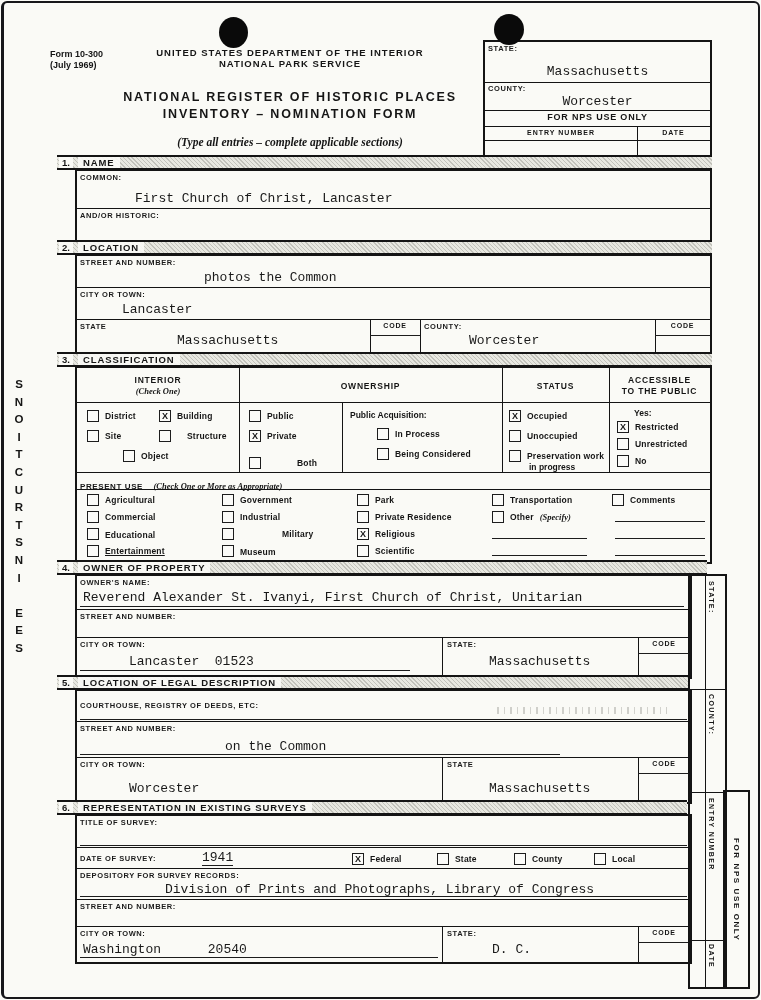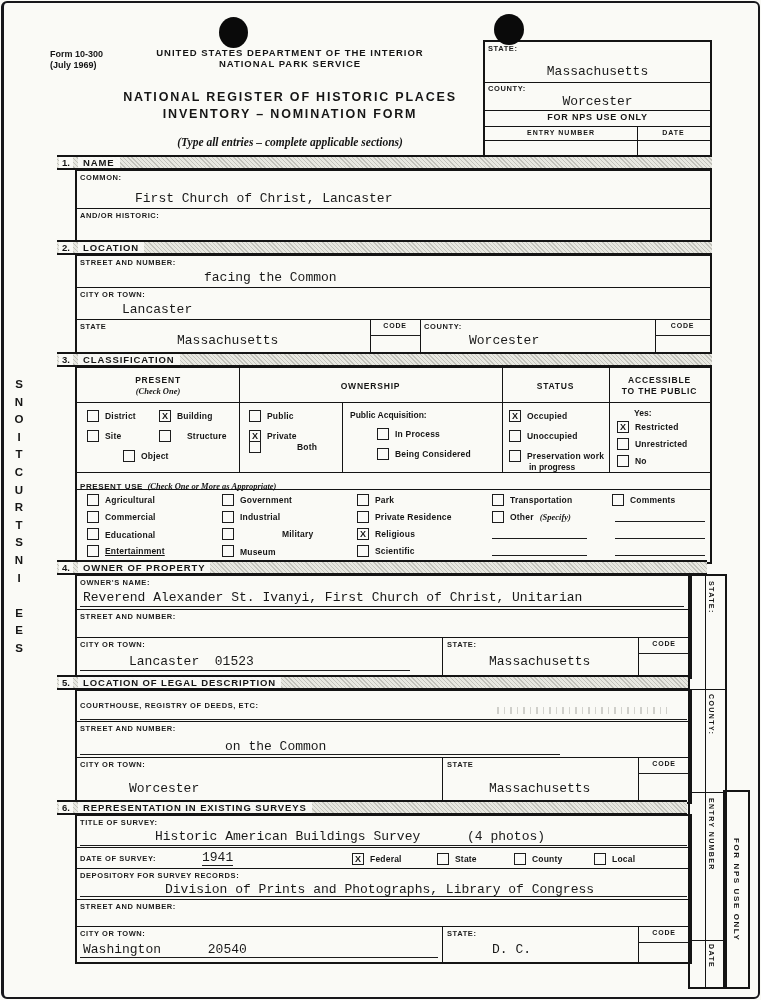--- a/index.html
+++ b/index.html
@@ -100,21 +100,21 @@
     <div class="hline" style="top:37px;"></div>
     <span class="lbl" style="left:3px;top:40px;">AND/OR HISTORIC:</span>
   </div>
 
   <div class="bar" style="left:57px;top:240px;width:653px;">
     <span class="num">2.</span>
     <span class="btitle">LOCATION</span>
   </div>
   <div class="bx" style="left:75px;top:254px;width:633px;height:98px;">
     <span class="lbl" style="left:3px;top:2px;">STREET AND NUMBER:</span>
-    <div class="val" style="left:127px;top:14px;">facing the Common</div>
+    <div class="val" style="left:127px;top:14px;">photos the Common</div>
     <div class="hline" style="top:31px;"></div>
     <span class="lbl" style="left:3px;top:34px;">CITY OR TOWN:</span>
     <div class="val" style="left:45px;top:46px;">Lancaster</div>
     <div class="hline" style="top:63px;"></div>
     <span class="lbl" style="left:3px;top:66px;">STATE</span>
     <div class="val" style="left:100px;top:77px;">Massachusetts</div>
     <div class="vline" style="left:293px;top:63px;"></div>
     <div class="abs ctr" style="left:293px;width:50px;top:66px;font:700 7px 'Liberation Sans',sans-serif;letter-spacing:.8px;">CODE</div>
     <div class="uline" style="left:293px;width:50px;top:79px;"></div>
     <div class="vline" style="left:343px;top:63px;"></div>
@@ -128,21 +128,21 @@
   <div class="bar" style="left:57px;top:352px;width:653px;">
     <span class="num">3.</span>
     <span class="btitle">CLASSIFICATION</span>
   </div>
   <div class="bx" style="left:75px;top:366px;width:633px;height:194px;">
 
     <div class="hline" style="top:34px;"></div>
     <div class="vline" style="left:162px;top:0;height:104px;bottom:auto;"></div>
     <div class="vline" style="left:425px;top:0;height:104px;bottom:auto;"></div>
     <div class="vline" style="left:532px;top:0;height:104px;bottom:auto;"></div>
-    <div class="hdr" style="left:0;width:162px;top:7px;">PRESENT</div>
+    <div class="hdr" style="left:0;width:162px;top:7px;">INTERIOR</div>
     <div class="abs ctr inote" style="left:0;width:162px;top:18px;">(Check One)</div>
     <div class="hdr" style="left:162px;width:263px;top:13px;">OWNERSHIP</div>
     <div class="hdr" style="left:425px;width:107px;top:13px;">STATUS</div>
     <div class="hdr" style="left:532px;right:0;top:7px;">ACCESSIBLE</div>
     <div class="hdr" style="left:532px;right:0;top:18px;">TO THE PUBLIC</div>
 
     <div class="cb" style="left:10px;top:42px;">
         <span class="box"></span>
         <span class="cbl">District</span>
       </div>
@@ -164,21 +164,21 @@
       </div>
 
     <div class="cb" style="left:172px;top:42px;">
         <span class="box"></span>
         <span class="cbl">Public</span>
       </div>
     <div class="cb" style="left:172px;top:62px;">
         <span class="box">X</span>
         <span class="cbl">Private</span>
       </div>
-    <div class="cb" style="left:172px;top:73px;gap:36px;">
+    <div class="cb" style="left:172px;top:89px;gap:36px;">
         <span class="box"></span>
         <span class="cbl">Both</span>
       </div>
     <div class="vline" style="left:265px;top:34px;height:70px;bottom:auto;"></div>
     <div class="abs" style="left:273px;top:42px;font:700 8.5px 'Liberation Sans',sans-serif;">Public Acquisition:</div>
     <div class="cb" style="left:300px;top:60px;">
         <span class="box"></span>
         <span class="cbl">In Process</span>
       </div>
     <div class="cb" style="left:300px;top:80px;">
@@ -210,21 +210,21 @@
         <span class="cbl">Unrestricted</span>
       </div>
     <div class="cb" style="left:540px;top:87px;">
         <span class="box"></span>
         <span class="cbl">No</span>
       </div>
 
     <div class="hline" style="top:104px;"></div>
     <div class="abs" style="left:3px;top:107px;white-space:nowrap;">
       <span style="font:700 8px 'Liberation Sans',sans-serif;letter-spacing:.6px;">PRESENT USE</span>
-      <span class="inote" style="">(Check One or More as Appropriate)</span>
+      <span class="inote" style="margin-left:6px;">(Check One or More as Appropriate)</span>
     </div>
     <div class="hline" style="top:121px;"></div>
 
     <div class="cb" style="left:10px;top:126px;">
         <span class="box"></span>
         <span class="cbl">Agricultural</span>
       </div>
     <div class="cb" style="left:10px;top:143px;">
         <span class="box"></span>
         <span class="cbl">Commercial</span>
@@ -337,21 +337,20 @@
     <div class="abs ctr" style="left:561px;right:0;top:69px;font:700 7px 'Liberation Sans',sans-serif;letter-spacing:.8px;">CODE</div>
     <div class="uline" style="left:561px;right:0;top:82px;"></div>
   </div>
 
   <div class="bar" style="left:57px;top:800px;width:628px;">
     <span class="num">6.</span>
     <span class="btitle">REPRESENTATION IN EXISTING SURVEYS</span>
   </div>
   <div class="bx" style="left:75px;top:814px;width:613px;height:146px;">
     <span class="lbl" style="left:3px;top:2px;">TITLE OF SURVEY:</span>
-    <div class="val" style="left:78px;top:13px;">Historic American Buildings Survey      (4 photos)</div>
     <div class="uline" style="left:3px;right:3px;top:29px;"></div>
     <div class="hline" style="top:31px;"></div>
     <span class="lbl" style="left:3px;top:38px;">DATE OF SURVEY:</span>
     <div class="val" style="left:125px;top:34px;border-bottom:1.5px solid #1c1c1c;">1941</div>
     <div class="cb" style="left:275px;top:37px;">
         <span class="box">X</span>
         <span class="cbl">Federal</span>
       </div>
     <div class="cb" style="left:360px;top:37px;">
         <span class="box"></span>

